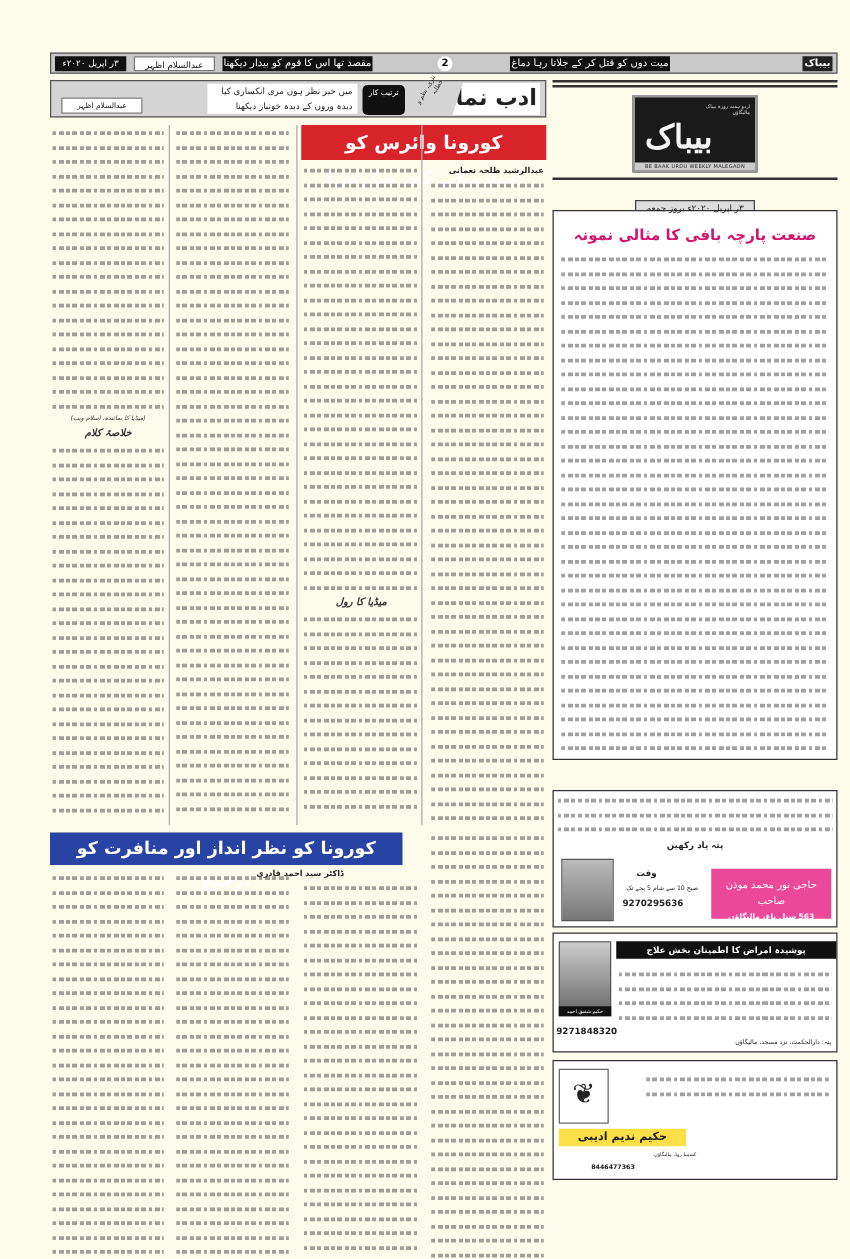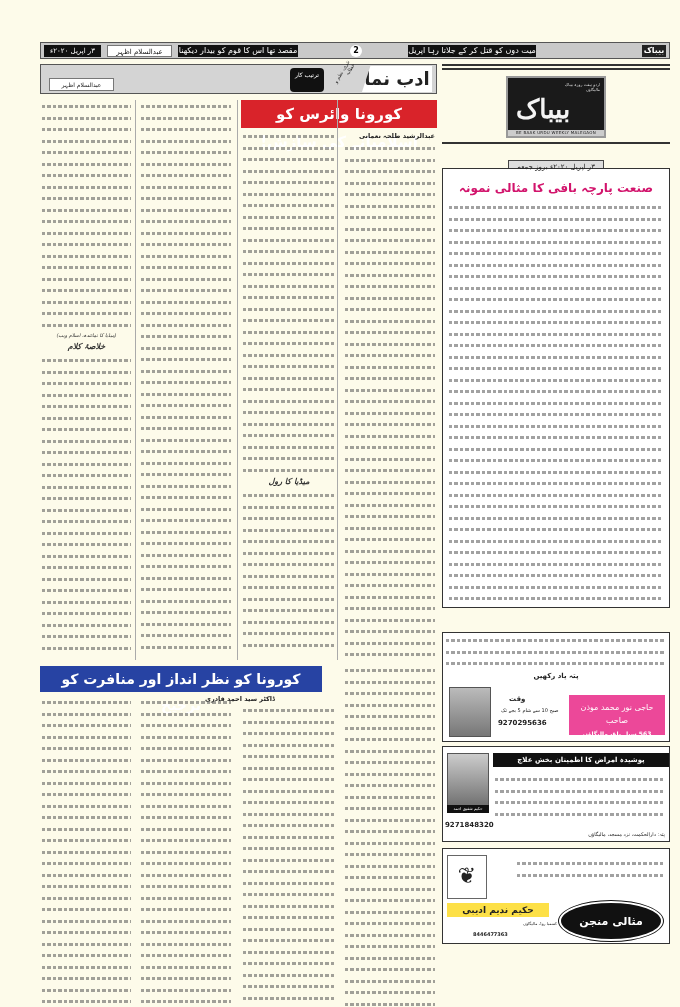--- a/index.html
+++ b/index.html
@@ -91,21 +91,21 @@
 </head>
 <body>
 
 <div class="page">
 
   <div class="topstrip">
     <div class="ts-box ts-black ts-date">۳ر اپریل ۲۰۲۰ء</div>
     <div class="ts-box ts-white ts-author">عبدالسلام اظہر</div>
     <div class="ts-box ts-black ts-slogan">مقصد تھا اس کا قوم کو بیدار دیکھنا</div>
     <div class="ts-box ts-pageno">2</div>
-    <div class="ts-box ts-black ts-headline">میت دوں کو قتل کر کے جلاتا رہا اپریل</div>
+    <div class="ts-box ts-black ts-headline">میت دوں کو قتل کر کے جلاتا رہا دماغ</div>
     <div class="ts-box ts-logo">بیباک</div>
   </div>
 
   <div class="rcol">
     <div class="rule"></div>
     <div class="rule"></div>
     <div class="masthead">
       <div class="mh-tag">اردو ہفت روزہ بیباک مالیگاؤں</div>
       <div class="mh-title">بیباک</div>
       <div class="mh-eng">BE BAAK URDU WEEKLY MALEGAON</div>
@@ -195,29 +195,32 @@
       <div class="ad3-logo">❦</div>
       <div class="body-lines ad3-lines">
           <div class="lines-fill">
             <div class="rline"></div>
             <div class="rline"></div>
           </div>
         </div>
       <div class="ad3-name">حکیم ندیم ادیبی</div>
       <div class="ad3-addr">کسمبا روڈ، مالیگاؤں</div>
       <div class="ad3-phone">8446477363</div>
-      <div class="ad3-oval">مثالی منجن</div>
     </div>
   </div>
 
   <div class="lsec">
     <div class="adab-bar">
       <div class="adab-title">ادب نما</div>
       <div class="adab-sub">نثری، نظم و خطابہ</div>
       <div class="tartib">ترتیب کار</div>
+      <div class="couplet">
+        <div>میں خیر نظر ہوں مری انکساری کیا</div>
+        <div>دیدہ وروں کے دیدہ خونبار دیکھنا</div>
+      </div>
       <div class="adab-author">عبدالسلام اظہر</div>
     </div>
 
     <div class="red-head">کورونا وائرس کو اسلامیانے کی سازش!</div>
     <div class="byline1">عبدالرشید طلحہ نعمانی</div>
 
     <div class="vsep" style="left:297px"></div>
     <div class="vsep" style="left:197px"></div>
     <div class="vsep" style="left:95px"></div>
 

